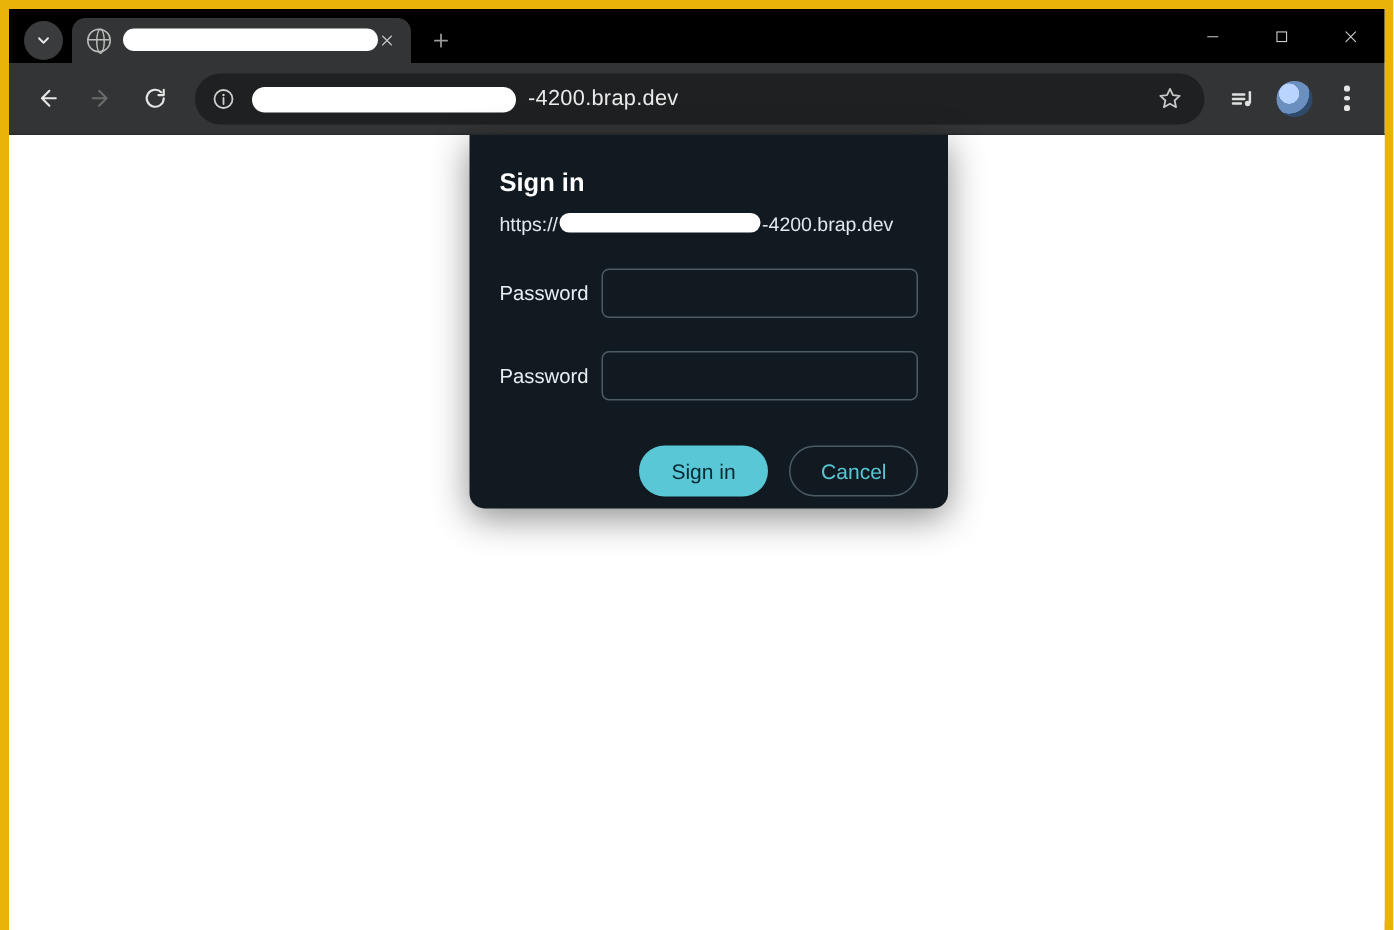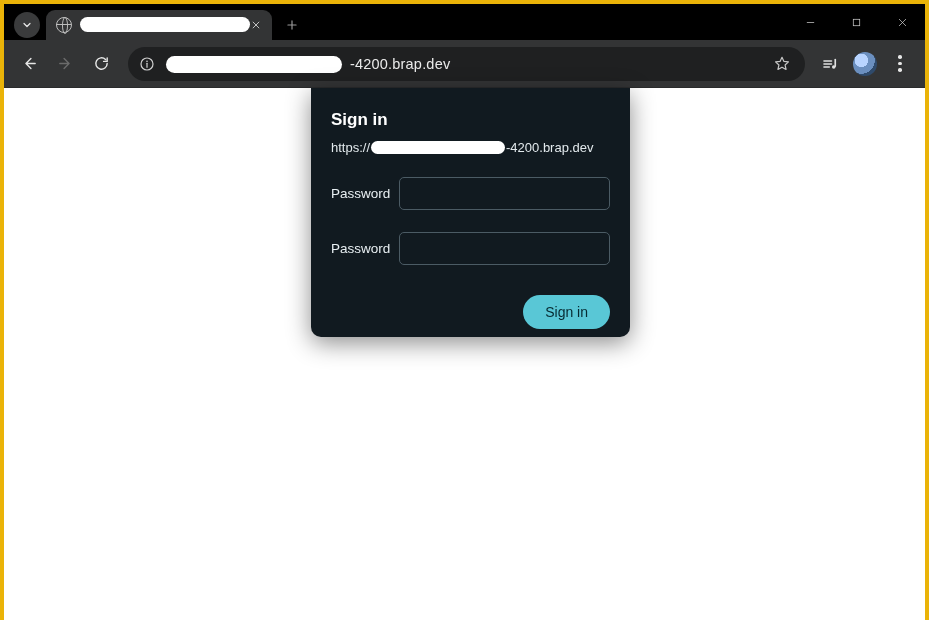--- a/index.html
+++ b/index.html
@@ -1,17 +1,17 @@
 <!DOCTYPE html>
 <html><head>
   <meta charset="utf-8">
   <style>
     * { box-sizing: border-box; margin: 0; padding: 0; }
     html, body { width: 929px; height: 620px; overflow: hidden; font-family: "Segoe UI", Arial, sans-serif; background: #fff; }
-    .outer-border { width:929px; height:620px; border:4px solid #eab308; position:relative; }
+    .outer-border { width:929px; height:620px; border:6px solid #eab308; position:relative; }
     .titlebar {
       height: 36px; background: #000; display:flex; align-items:stretch; color:#ccc;
       position:relative;
     }
     .tabs-area { display:flex; align-items:center; padding-left:6px; }
     .chevbtn {
       width:26px; height:26px; margin:5px 6px 0 4px; border-radius:13px; background:#3a3b3c;
       display:flex; align-items:center; justify-content:center; color:#eaeaea;
     }
     .chevbtn svg { width:12px; height:12px; }
@@ -57,21 +57,21 @@
     .kebab span { width:3.5px;height:3.5px;border-radius:50%;background:#e6e6e6;}
 
     .content { position:relative; width:100%; height:calc(620px - 36px - 48px - 2px); background:#fff;}
 
     .dialog {
       position:absolute; left:307px; top:0px; width:319px; background:#111a20;
       border-radius:0 0 10px 10px; box-shadow: 0 6px 24px rgba(0,0,0,0.45);
       padding:22px 20px 8px 20px; color:#eaf2f5;
     }
     .dlg-title { font-size:17px; font-weight:600; margin-bottom:10px; color:#fff; }
-    .dlg-host { font-size:13px; color:#e2e9ec; display:flex; align-items:center; }
+    .dlg-host { font-size:13px; color:#e2e9ec; display:flex; }
     .dlg-host .hmask { display:inline-block; width:134px; height:13px; background:#fff; border-radius:7px; margin:0 1px;}
     .frow { display:flex; align-items:center; margin-top:22px; }
     .flabel { width:68px; font-size:13.5px; color:#e8eff2; }
     .fin {
       flex:1; height:33px; background:transparent; border:1px solid #4b5b64; border-radius:5px;
       color:#eaf2f5; padding:0 10px; font-size:14px; outline:none;
     }
     .dlg-actions { display:flex; justify-content:flex-end; gap:14px; margin-top:30px; }
     .btn-primary {
       height:34px; padding:0 22px; border:none; border-radius:17px; background:#59c7d6; color:#062a31;
@@ -190,17 +190,18 @@
         <div class="flabel">Password</div>
         <input class="fin" type="text" value="" style="">
       </div>
       <div class="frow">
         <div class="flabel">Password</div>
         <input class="fin" type="password" value="" style="">
       </div>
 
       <div class="dlg-actions">
         <button class="btn-primary">Sign in</button>
+        <button class="btn-ghost">Cancel</button>
       </div>
     </div>
   </div>
 
 </div>
 
 </body></html>

